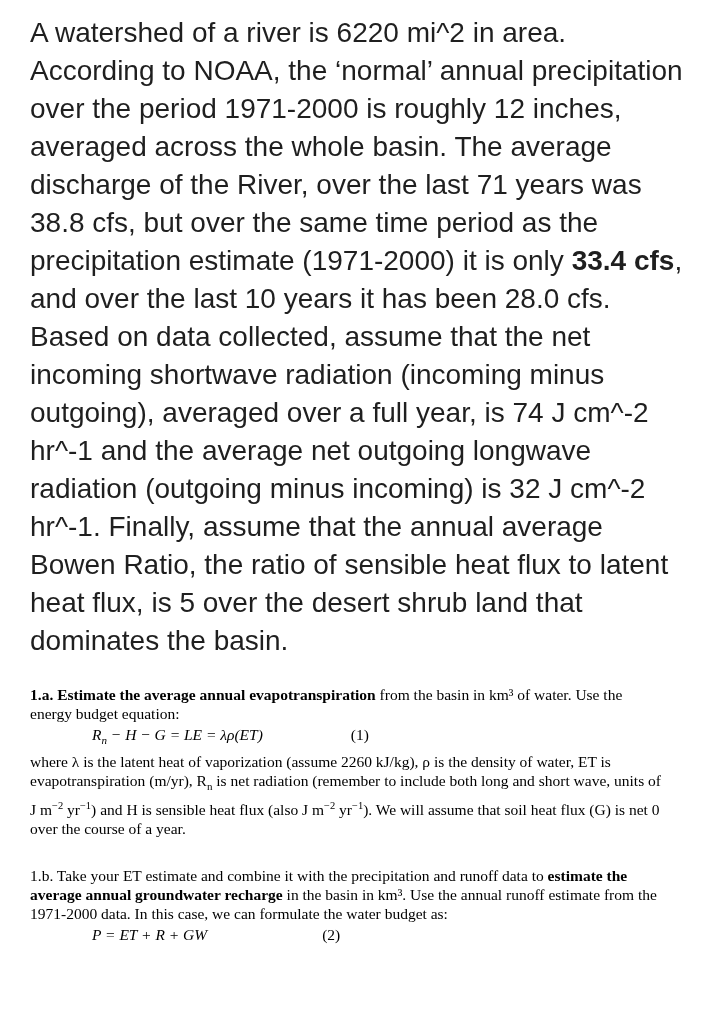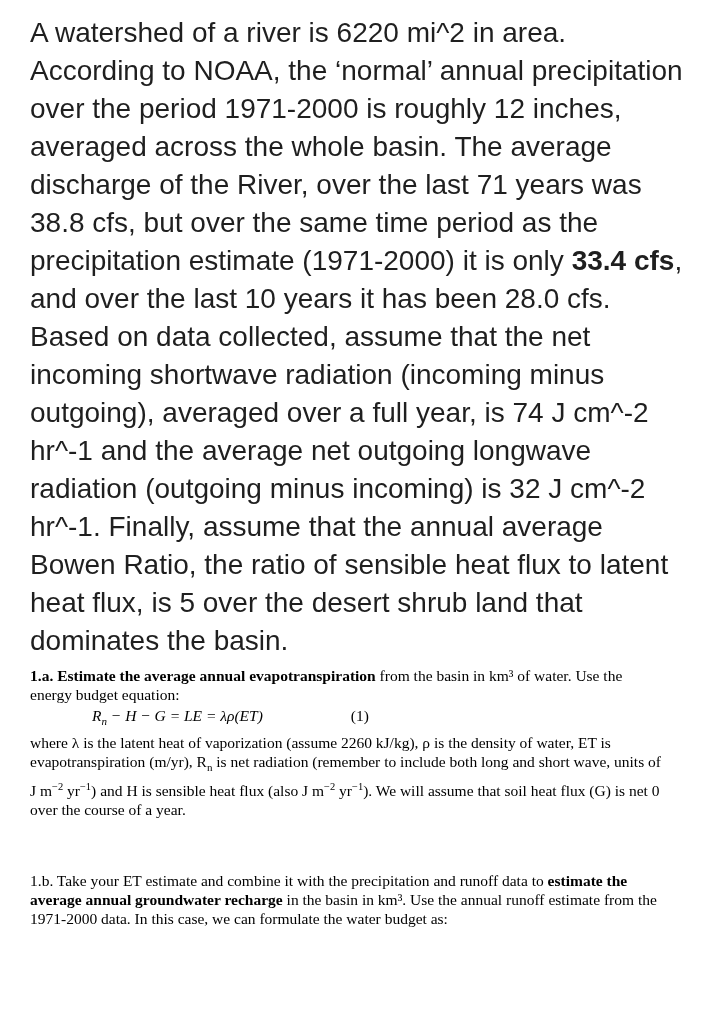--- a/index.html
+++ b/index.html
@@ -15,22 +15,22 @@
     font-family:"Liberation Sans","DejaVu Sans",sans-serif;
     font-size:28px; line-height:38px; color:#1f1f1f;
     letter-spacing:0; word-spacing:0;
   }
   .intro .b { font-weight:700; }
 
   .serif {
     font-family:"Liberation Serif","DejaVu Serif",serif;
     font-size:15.5px; line-height:19px; color:#000;
   }
-  .sec-a { margin-top:6px; padding-right:30px; }
-  .sec-b { margin-top:52px; padding-right:30px; }
+  .sec-a { margin-top:25px; padding-right:30px; }
+  .sec-b { margin-top:28px; padding-right:30px; }
   .serif b { font-weight:700; }
 
   .eq-line { padding-left:62px; margin:2px 0; }
   .eq { font-style:italic;text-align:center; }
   .eq sub { font-style:italic; font-size:11px; }
   .eq-num { font-style:normal; margin-left:88px; }
   .eq-num-2 { font-style:normal; margin-left:115px; }
   sub { font-size:11px; }
   sup { font-size:10.5px; }
 </style>
@@ -45,16 +45,17 @@
     <p><b>1.a. Estimate the average annual evapotranspiration</b><span> from the basin in km³ of water. Use the energy budget equation:</span></p>
 
     <p class="eq-line"><span class="eq"><span>R</span><sub>n</sub><span> − H − G = LE = λρ(ET)</span></span><span class="eq-num">(1)</span></p>
 
     <p><span>where λ is the latent heat of vaporization (assume 2260 kJ/kg), ρ is the density of water, ET is evapotranspiration (m/yr), R</span><sub>n</sub><span> is net radiation (remember to include both long and short wave, units of J m</span><sup>−2</sup><span> yr</span><sup>−1</sup><span>) and H is sensible heat flux (also J m</span><sup>−2</sup><span> yr</span><sup>−1</sup><span>). We will assume that soil heat flux (G) is net 0 over the course of a year.</span></p>
   </section>
 
   <section class="serif sec-b">
     <p><span>1.b. Take your ET estimate and combine it with the precipitation and runoff data to </span><b>estimate the average annual groundwater recharge</b><span> in the basin in km³. Use the annual runoff estimate from the 1971-2000 data. In this case, we can formulate the water budget as:</span></p>
 
+    <p class="eq-line"><span class="eq">P = ET + R + GW</span><span class="eq-num-2">(2)</span></p>
 
   </section>
 
 </div>
 
 </body></html>

